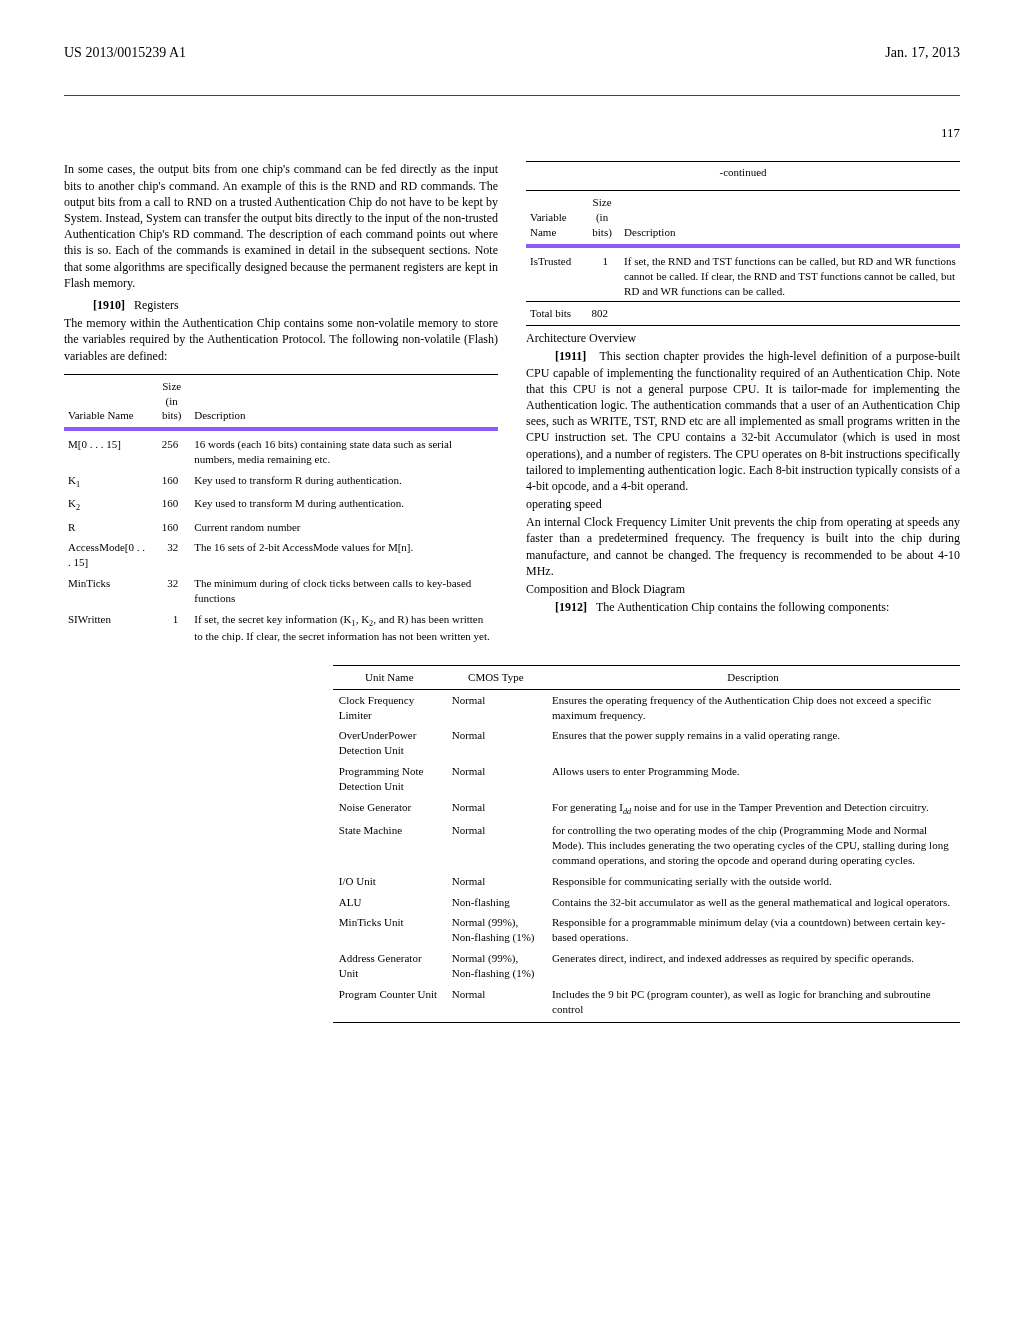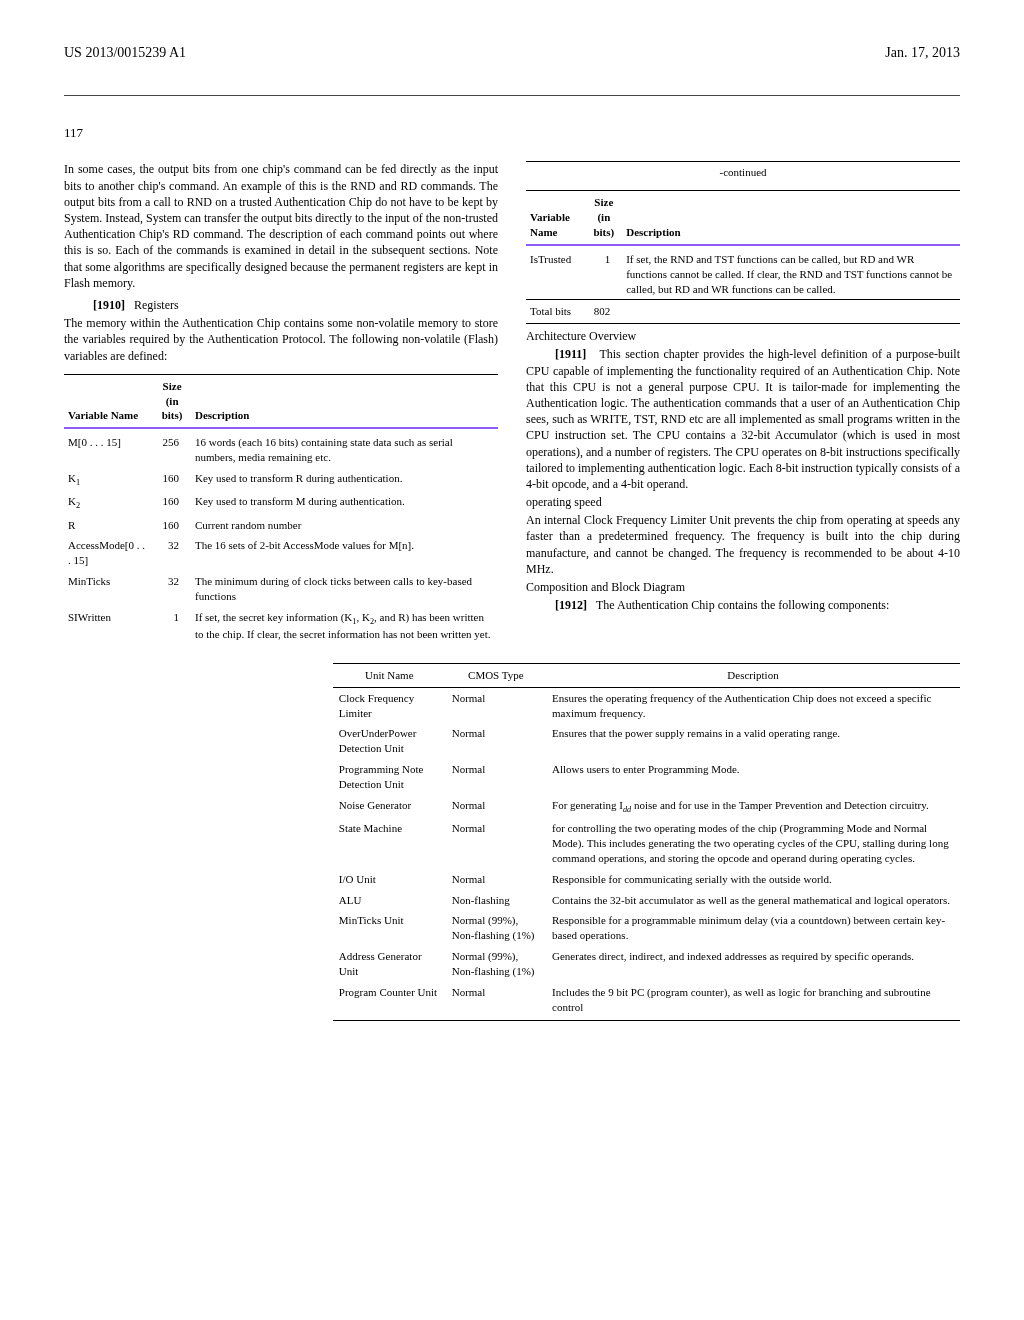--- a/index.html
+++ b/index.html
@@ -17,21 +17,21 @@
     font-size: 14px;
     margin-bottom: 2px;
   }
   .header-right { text-align: right; }
   .header-image-box {
     height: 26px;
     border-bottom: 1px solid #444;
     margin: 6px 0 28px 0;
   }
   .page-number {
-    text-align: left;
+    text-align: right;
     font-size: 13px;
     margin-bottom: 20px;
   }
   .two-col {
     display: flex;
     gap: 28px;
   }
   .col {
     flex: 1;
     min-width: 0;
@@ -42,23 +42,23 @@
   .subhead { }
 
   table.vars {
     width: 100%;
     border-collapse: collapse;
     font-size: 11px;
     margin: 10px 0 4px 0;
   }
   table.vars th {
     text-align: left;
-    font-weight: bold;
-    border-top: 1px solid #000;
-    border-bottom: 2px solid #8b5cf6;
+    font-weight: normal;
+    border-top: 1px solid #000;
+    border-bottom: 4px solid #8b5cf6;
     padding: 4px 4px;
     vertical-align: bottom;
   }
   table.vars th.size { text-align: center; }
   table.vars td {
     padding: 3px 4px;
     vertical-align: top;
   }
   table.vars td.size { text-align: right; padding-right: 12px; }
   table.vars tr.first-row td { padding-top: 6px; }

